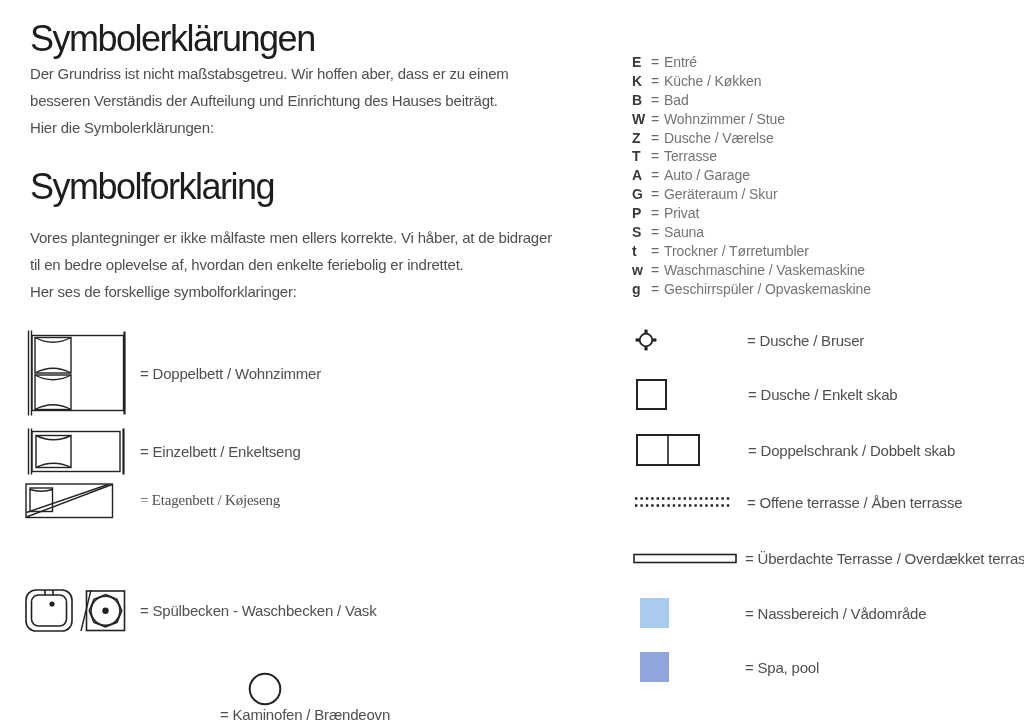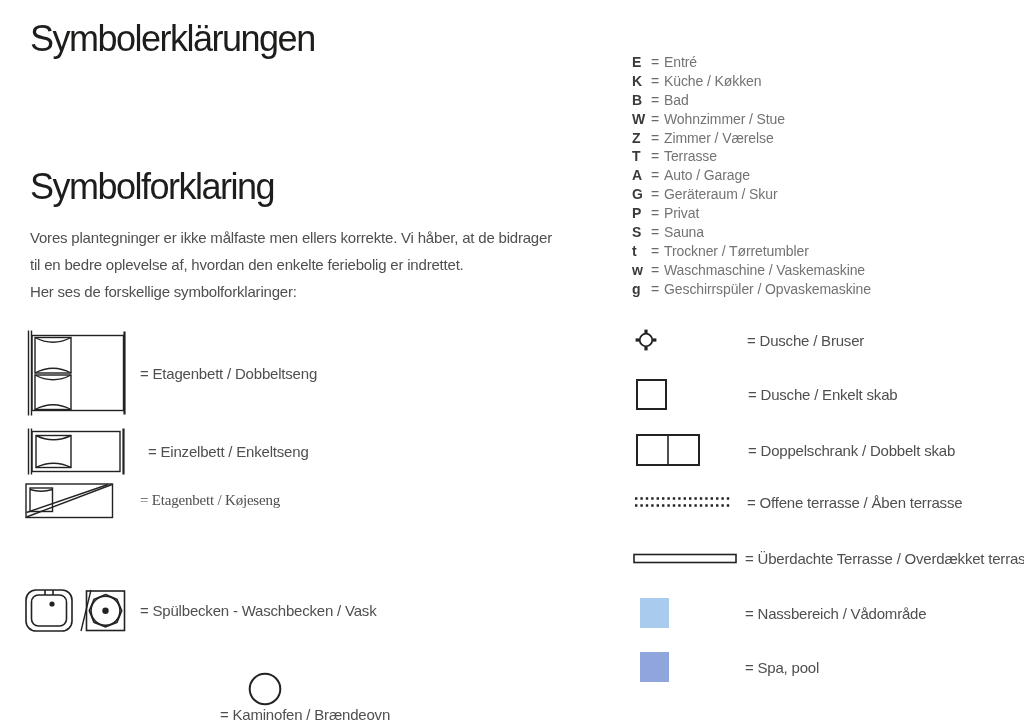--- a/index.html
+++ b/index.html
@@ -54,21 +54,21 @@
     font-size: 15px;
     letter-spacing: -0.2px;
     color: #4f4f4f;
     white-space: nowrap;
   }
 
   
   .row-left { left: 25px; width: 560px; }
   .row-left .icon-wrap { width: 115px; }
   .row-double-bed  { top: 330px; height: 86px; }
-  .row-single-bed  { top: 428px; height: 47px; gap: 8px; }
+  .row-single-bed  { top: 428px; height: 47px; }
   .row-bunk-bed    { top: 481px; height: 38px; font-family: Liberation Serif, serif; }
   .row-sink        { top: 588px; height: 45px; }
   .row-stove       { top: 672px; height: 33px; flex-direction: column; }
 
   
   .row-right { left: 633px; width: 391px; }
   .row-right .icon-wrap { width: 112px; }
   .row-shower       { top: 329px; height: 22px; }
   .row-cabinet      { top: 379px; height: 31px; }
   .row-dbl-cabinet  { top: 434px; height: 32px; }
@@ -103,20 +103,25 @@
 
   svg { display: block; }
 </style>
 </head>
 <body>
 
 <div class="page">
 
   <h1 class="title title-de">Symbolerklärungen</h1>
 
+  <div class="intro intro-de">
+    <div>Der Grundriss ist nicht maßstabsgetreu. Wir hoffen aber, dass er zu einem</div>
+    <div>besseren Verständis der Aufteilung und Einrichtung des Hauses beiträgt.</div>
+    <div>Hier die Symbolerklärungen:</div>
+  </div>
 
   <h1 class="title title-da">Symbolforklaring</h1>
 
   <div class="intro intro-da">
     <div>Vores plantegninger er ikke målfaste men ellers korrekte. Vi håber, at de bidrager</div>
     <div>til en bedre oplevelse af, hvordan den enkelte feriebolig er indrettet.</div>
     <div>Her ses de forskellige symbolforklaringer:</div>
   </div>
 
   <div class="legend-row row-left row-double-bed">
@@ -129,21 +134,21 @@
           <line x1="99.5" y1="1.5" x2="99.5" y2="84.5" stroke-width="2.2"></line>
           <rect x="10" y="7.5" width="36" height="35.5"></rect>
           <path d="M10,7.5 Q28,17 46,7.5"></path>
           <path d="M10,43 Q28,33.5 46,43"></path>
           <rect x="10" y="45" width="36" height="34.5"></rect>
           <path d="M10,45 Q28,54.5 46,45"></path>
           <path d="M10,79.5 Q28,70 46,79.5"></path>
         </g>
       </svg>
     </span>
-    <span class="legend-label">= Etagenbett / Dobbeltseng</span>
+    <span class="legend-label">= Doppelbett / Wohnzimmer</span>
   </div>
 
   <div class="legend-row row-left row-single-bed">
     <span class="icon-wrap">
       <svg width="104" height="47" viewBox="0 0 104 47">
         <g stroke="#222" fill="none" stroke-width="1.4">
           <line x1="3.5" y1="0.5" x2="3.5" y2="46.5"></line>
           <line x1="6.5" y1="0.5" x2="6.5" y2="46.5"></line>
           <rect x="7" y="3.5" width="88" height="40"></rect>
           <line x1="98.5" y1="0.5" x2="98.5" y2="46.5" stroke-width="2.2"></line>
@@ -217,21 +222,21 @@
         <span class="abbr-label">Bad</span>
     </div>
     <div class="abbr-row">
       <span class="abbr-letter">W</span>
         <span class="abbr-eq">=</span>
         <span class="abbr-label">Wohnzimmer / Stue</span>
     </div>
     <div class="abbr-row">
       <span class="abbr-letter">Z</span>
         <span class="abbr-eq">=</span>
-        <span class="abbr-label">Zimmer / Værelse</span>
+        <span class="abbr-label">Dusche / Værelse</span>
     </div>
     <div class="abbr-row">
       <span class="abbr-letter">T</span>
         <span class="abbr-eq">=</span>
         <span class="abbr-label">Terrasse</span>
     </div>
     <div class="abbr-row">
       <span class="abbr-letter">A</span>
         <span class="abbr-eq">=</span>
         <span class="abbr-label">Auto / Garage</span>

